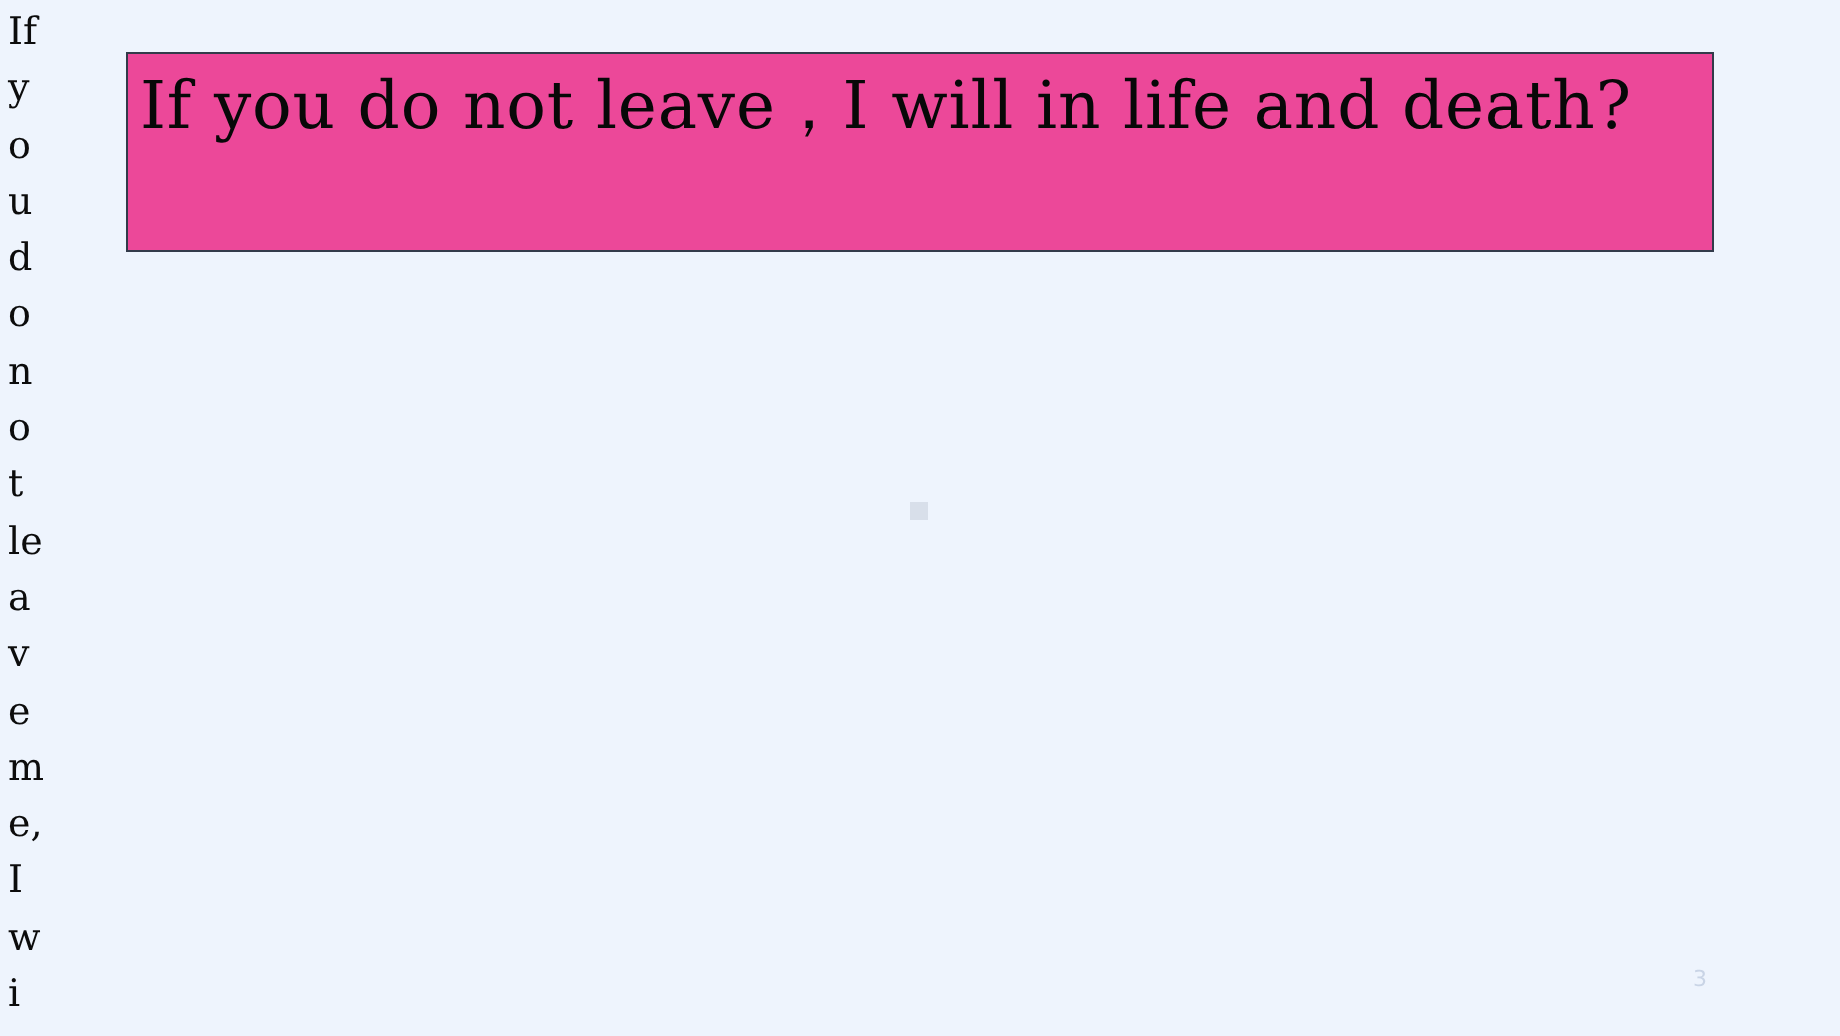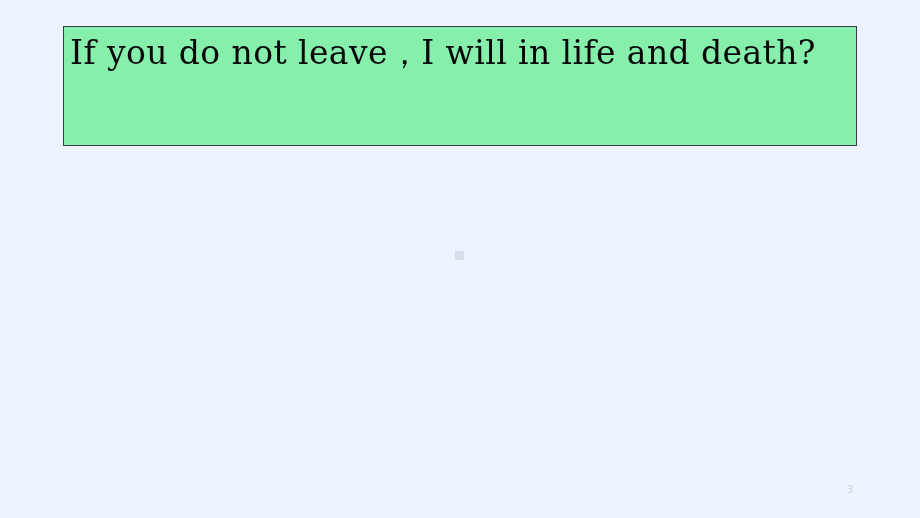--- a/index.html
+++ b/index.html
@@ -42,23 +42,23 @@
     box-sizing: border-box;
     overflow: hidden;
   }
 
   
   #main-textbox {
     position: absolute;
     left: 63px;
     top: 26px;
     width: 794px;
-    height: 120px;
+    height: 100px;
     border: 1.6px solid #333b4a;
-    background: #86efac;
+    background: #ec4899;
     box-sizing: border-box;
     padding: 2px 6px 0 6px;
   }
   #main-textbox-text {
     font-family: "DejaVu Serif", serif;
     font-size: 33px;
     line-height: 48px;
     color: #080808;
     letter-spacing: 0.4px;
     white-space: pre-wrap;
@@ -86,20 +86,21 @@
     font-size: 11px;
     color: #c9d4e6;
     line-height: 14px;
   }
 </style>
 </head>
 <body>
 
 <div id="slide">
 
+  <div id="overflow-column">If you do not leave me, I wi</div>
 
   <div id="main-textbox">
     <p id="main-textbox-text">If you do not leave，I will in life and death?</p>
   </div>
 
   <div id="placeholder-mark"></div>
 
   <div id="page-number">3</div>
 
 </div>

